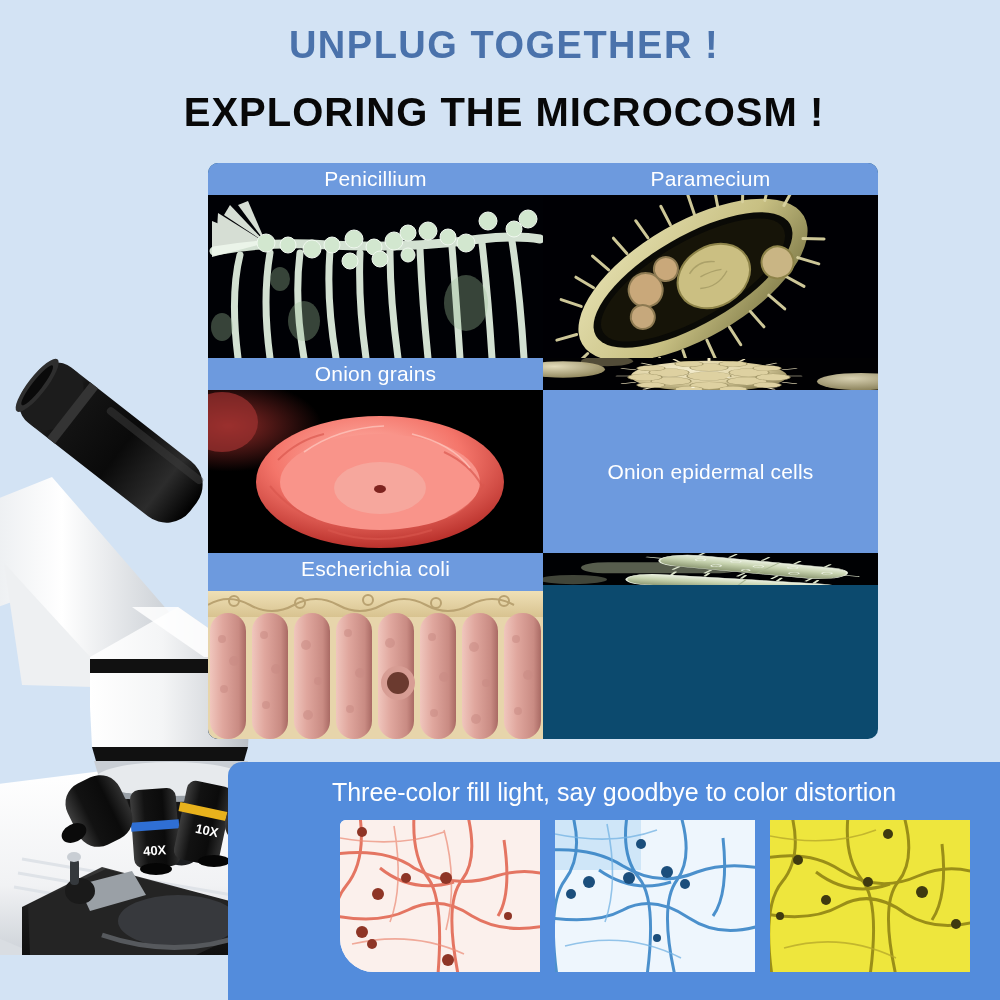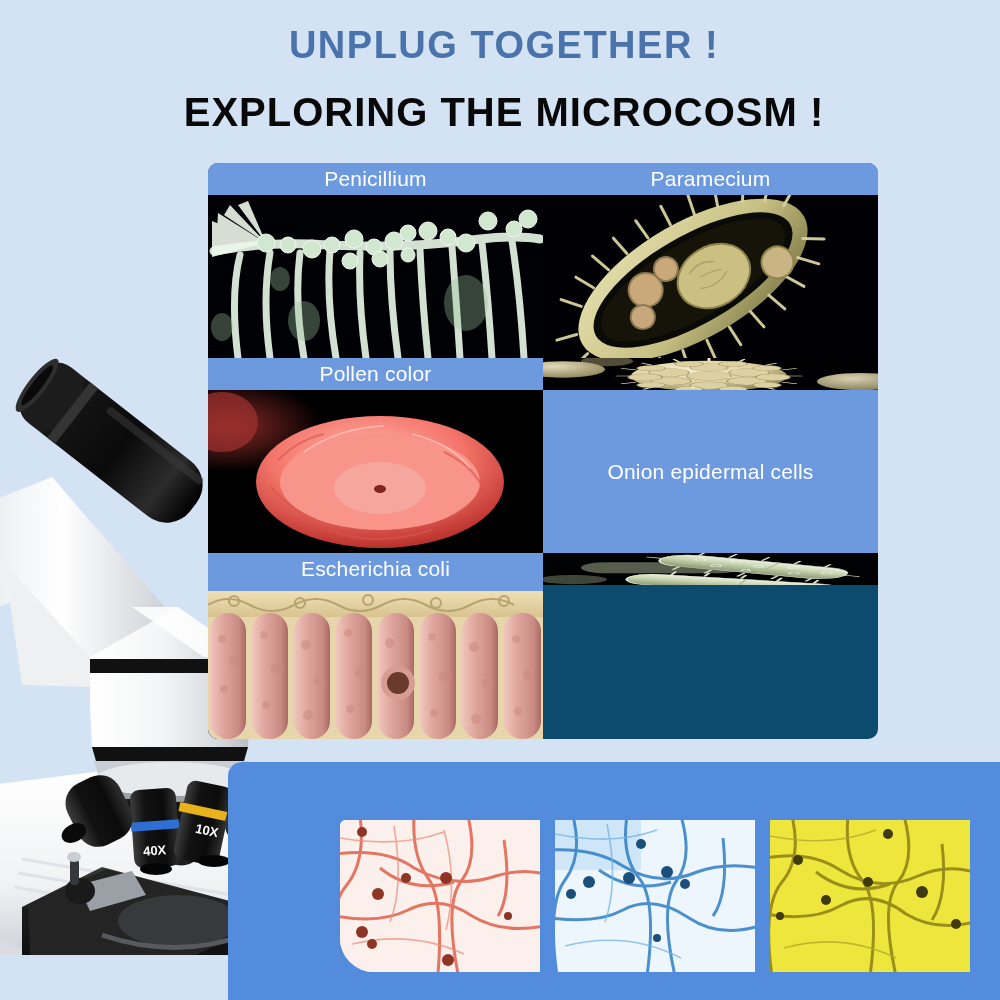--- a/index.html
+++ b/index.html
@@ -317,21 +317,21 @@
           <circle cx="232" cy="112" r="16" fill="#c9b584" stroke="#8d8349" stroke-width="2"></circle>
           <g fill="none" stroke="#a49a63" stroke-width="1.4" opacity=".8">
             <path d="M150 78 q14 -8 28 2"></path>
               <path d="M152 96 q16 8 32 -2"></path>
             <path d="M158 86 q12 0 22 4"></path>
           </g>
         </g>
       </svg>
     </div>
 
-    <div class="cap">Pollen color</div>
+    <div class="cap">Onion grains</div>
 
     <div class="cell">
       <svg viewBox="0 0 335 163" preserveAspectRatio="none" xmlns="http://www.w3.org/2000/svg">
         <defs>
           <radialGradient id="polG" cx="38%" cy="30%" r="72%">
             <stop offset="0%" stop-color="#f4edcf"></stop>
             <stop offset="60%" stop-color="#ddd0a0"></stop>
             <stop offset="100%" stop-color="#8e8457"></stop>
           </radialGradient>
           <radialGradient id="polG2" cx="40%" cy="32%" r="70%">
@@ -549,20 +549,21 @@
               <circle cx="310" cy="126" r="4"></circle>
           </g>
           <circle cx="190" cy="98" r="17" fill="#d79d94"></circle>
           <circle cx="190" cy="98" r="11" fill="#6b3a2f"></circle>
         </g>
       </svg>
     </div>
   </div>
 
   <div id="banner">
+    <div class="btext">Three-color fill light, say goodbye to color distortion</div>
     <div id="swatches">
 
       <div class="swatch">
         <svg viewBox="0 0 200 152" preserveAspectRatio="none" xmlns="http://www.w3.org/2000/svg">
           <rect width="200" height="152" fill="#fbf0ec"></rect>
           <g stroke="#e0604a" stroke-width="3" fill="none" opacity=".85">
             <path d="M-4 34 q50 -6 78 14 q40 22 82 8 q26 -8 48 -2"></path>
             <path d="M20 -4 q6 46 -14 70 q-20 24 -12 90"></path>
             <path d="M74 -4 q-2 40 14 62 q16 22 10 96"></path>
             <path d="M128 -4 q10 44 -6 64 q-18 22 -4 94"></path>

